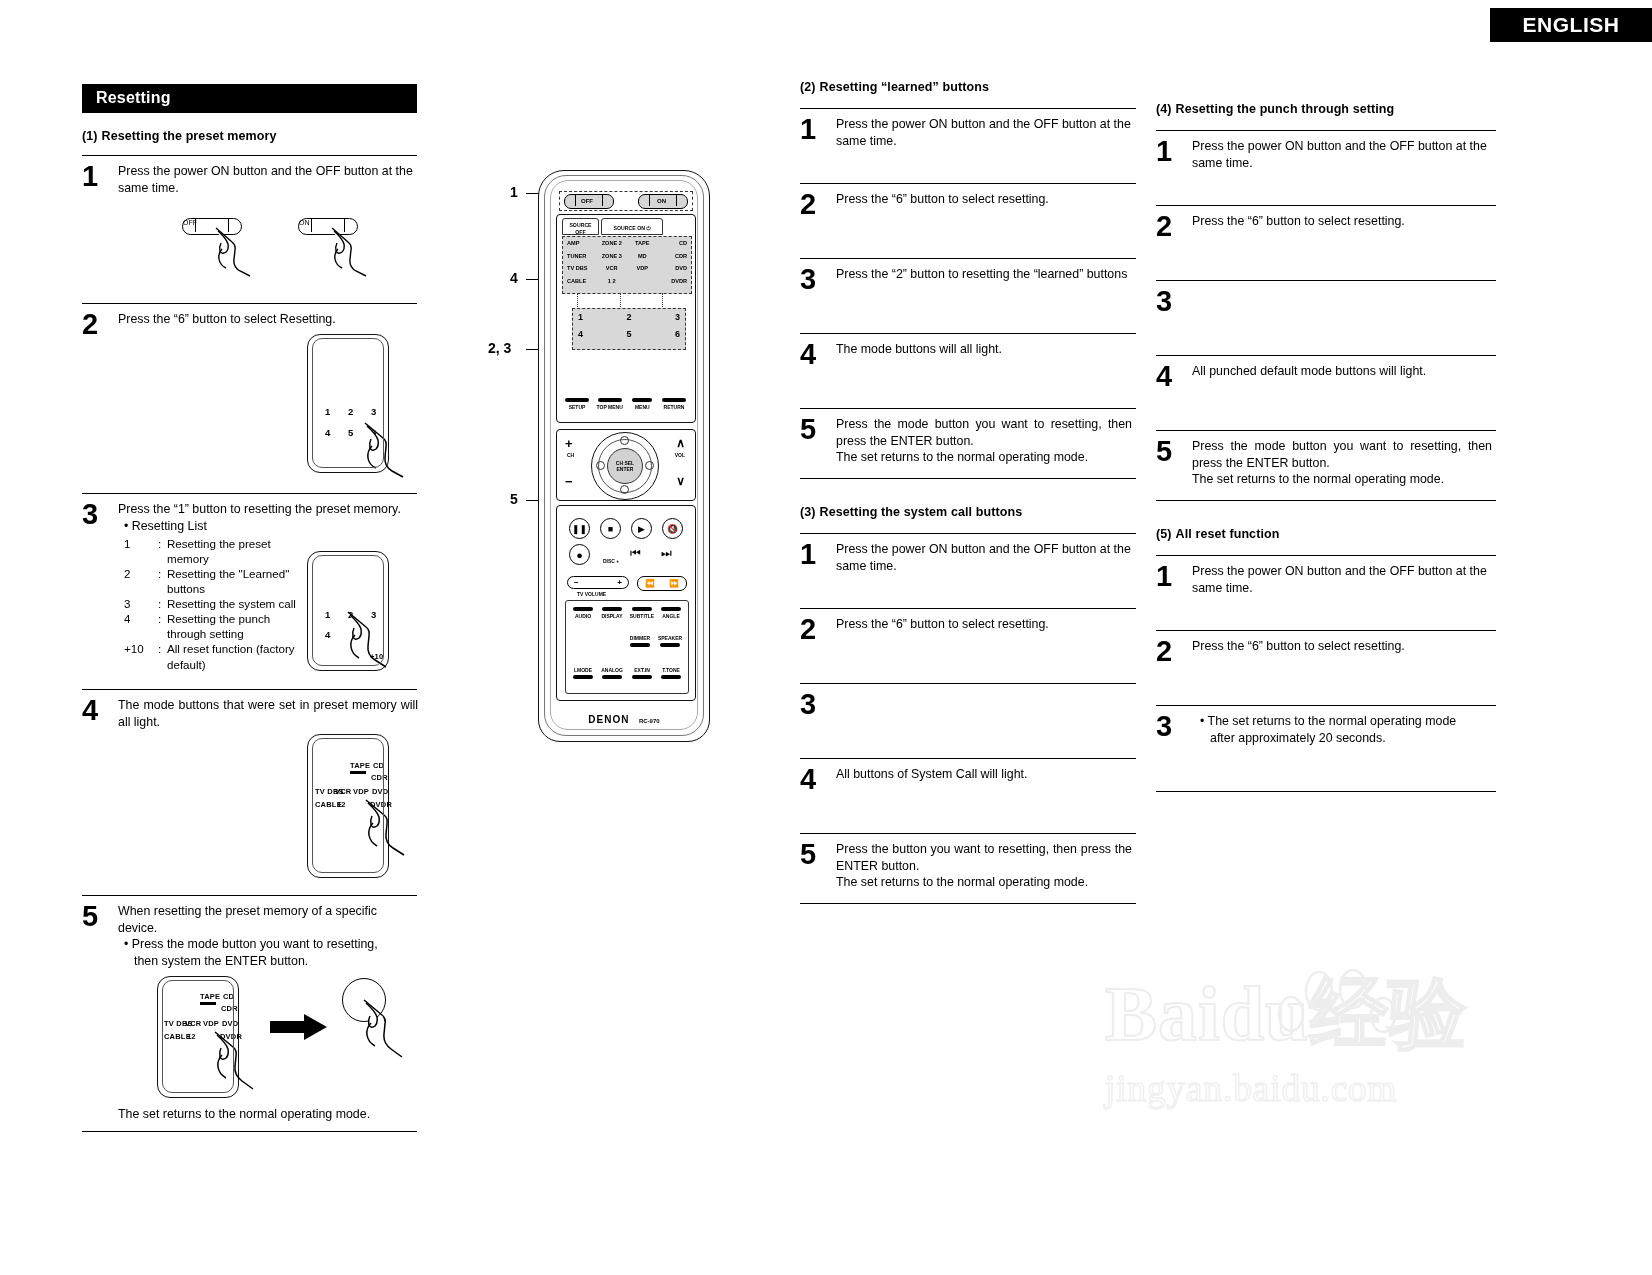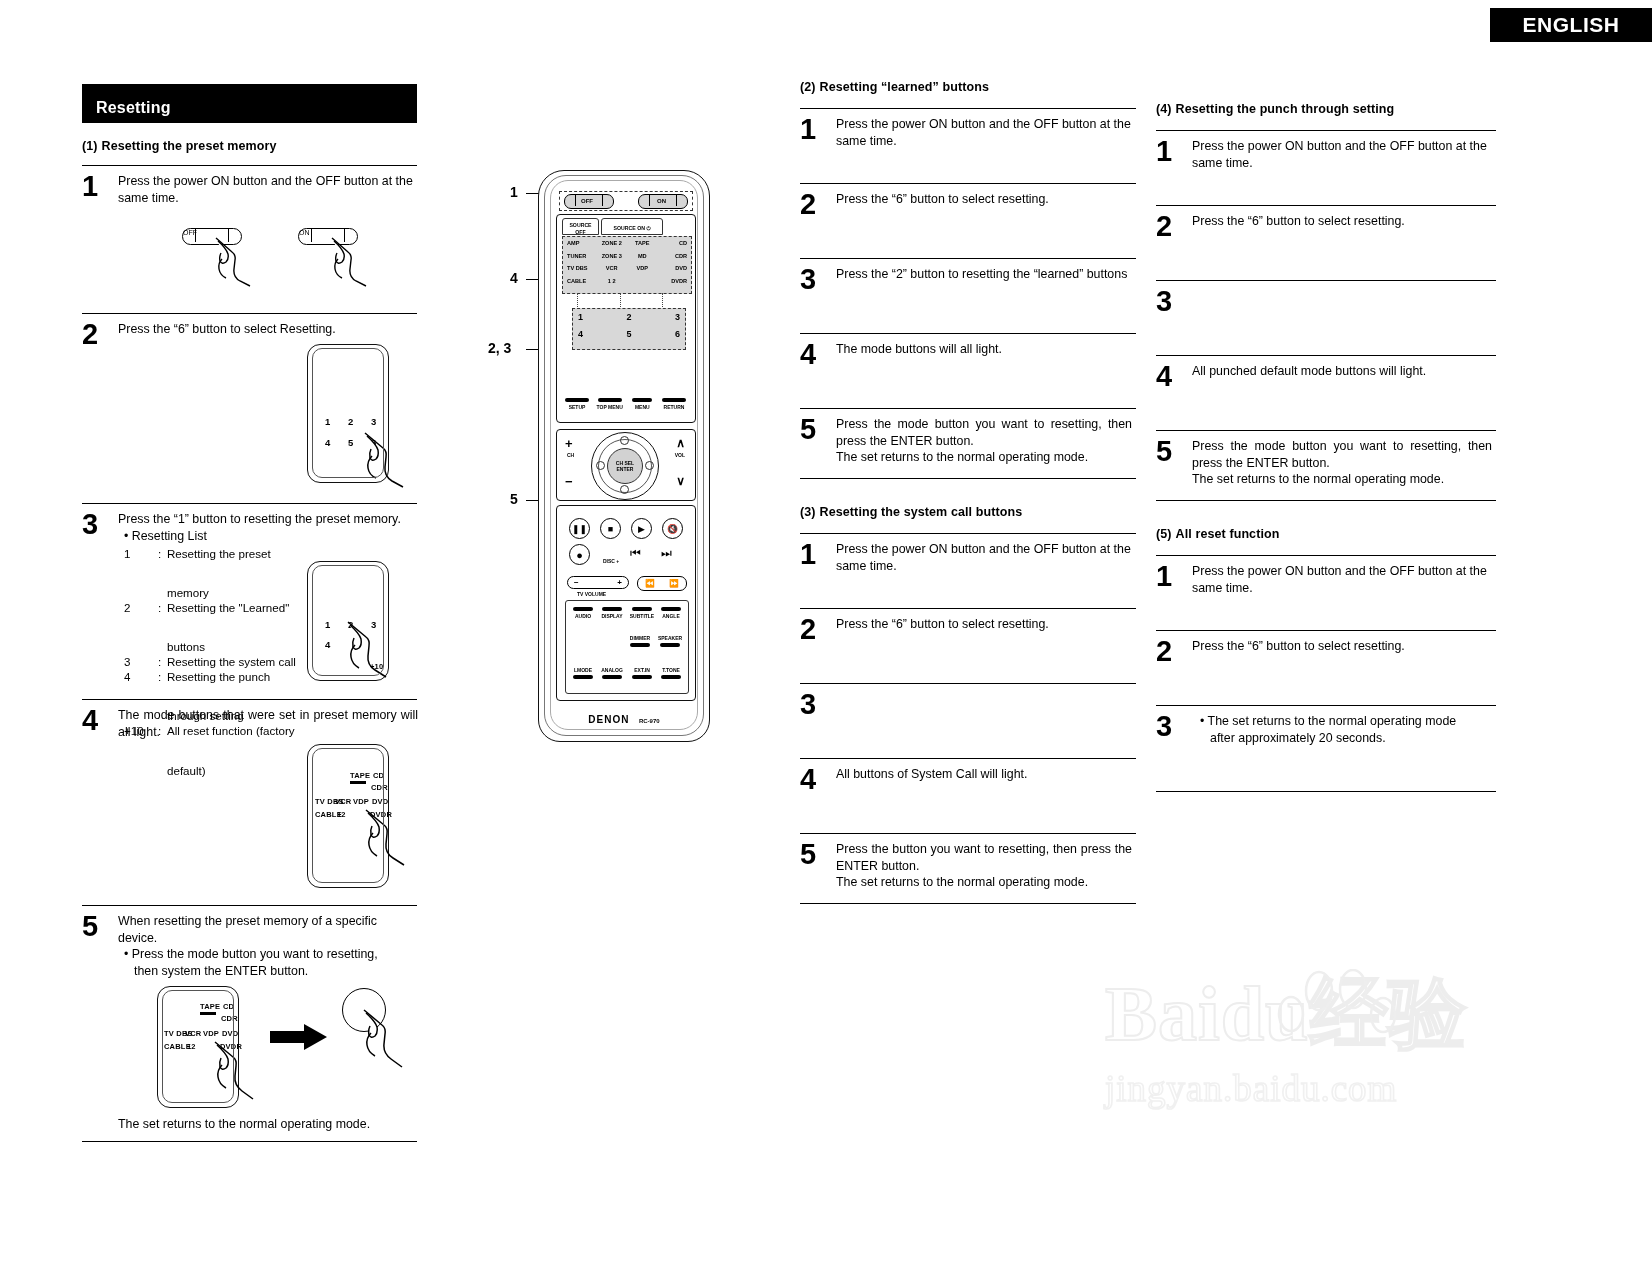--- a/index.html
+++ b/index.html
@@ -39,21 +39,21 @@
   #col-mid { left: 500px; width: 260px; }
   #col-2 { left: 800px;  width: 336px; }
   #col-3 { left: 1156px; width: 340px; }
 
   
   .banner {
     background: #000;
     color: #fff;
     font-weight: bold;
     font-size: 16px;
-    padding: 15px 0 6px 14px;
+    padding: 5px 0 6px 14px;
     letter-spacing: 0.2px;
   }
 
   
   .subhead {
     font-weight: bold;
     font-size: 12.5px;
     letter-spacing: 0.1px;
   }
   .subhead .num { margin-right: 4px; }
@@ -82,21 +82,21 @@
   .bottomrule { border-top: 1.2px solid #000; }
 
   .bullet { margin-left: 6px; }
 
   
   .rlist { margin-left: 22px; margin-top: 2px; font-size: 11.6px; line-height: 1.30; }
   .rlist .row { display: flex; }
   .rlist .k { width: 34px; flex: none; text-align: left; }
   .rlist .c { width: 9px; flex: none; }
   .rlist .v { flex: 1; }
-  .rlist .cont { margin-left: 43px; margin-top: 24px; }
+  .rlist .cont { margin-left: 43px; }
 
   
   .card {
     position: relative;
     border: 1.6px solid #111;
     border-radius: 13px;
     background: #fff;
   }
   .card::after{
     content:"";

